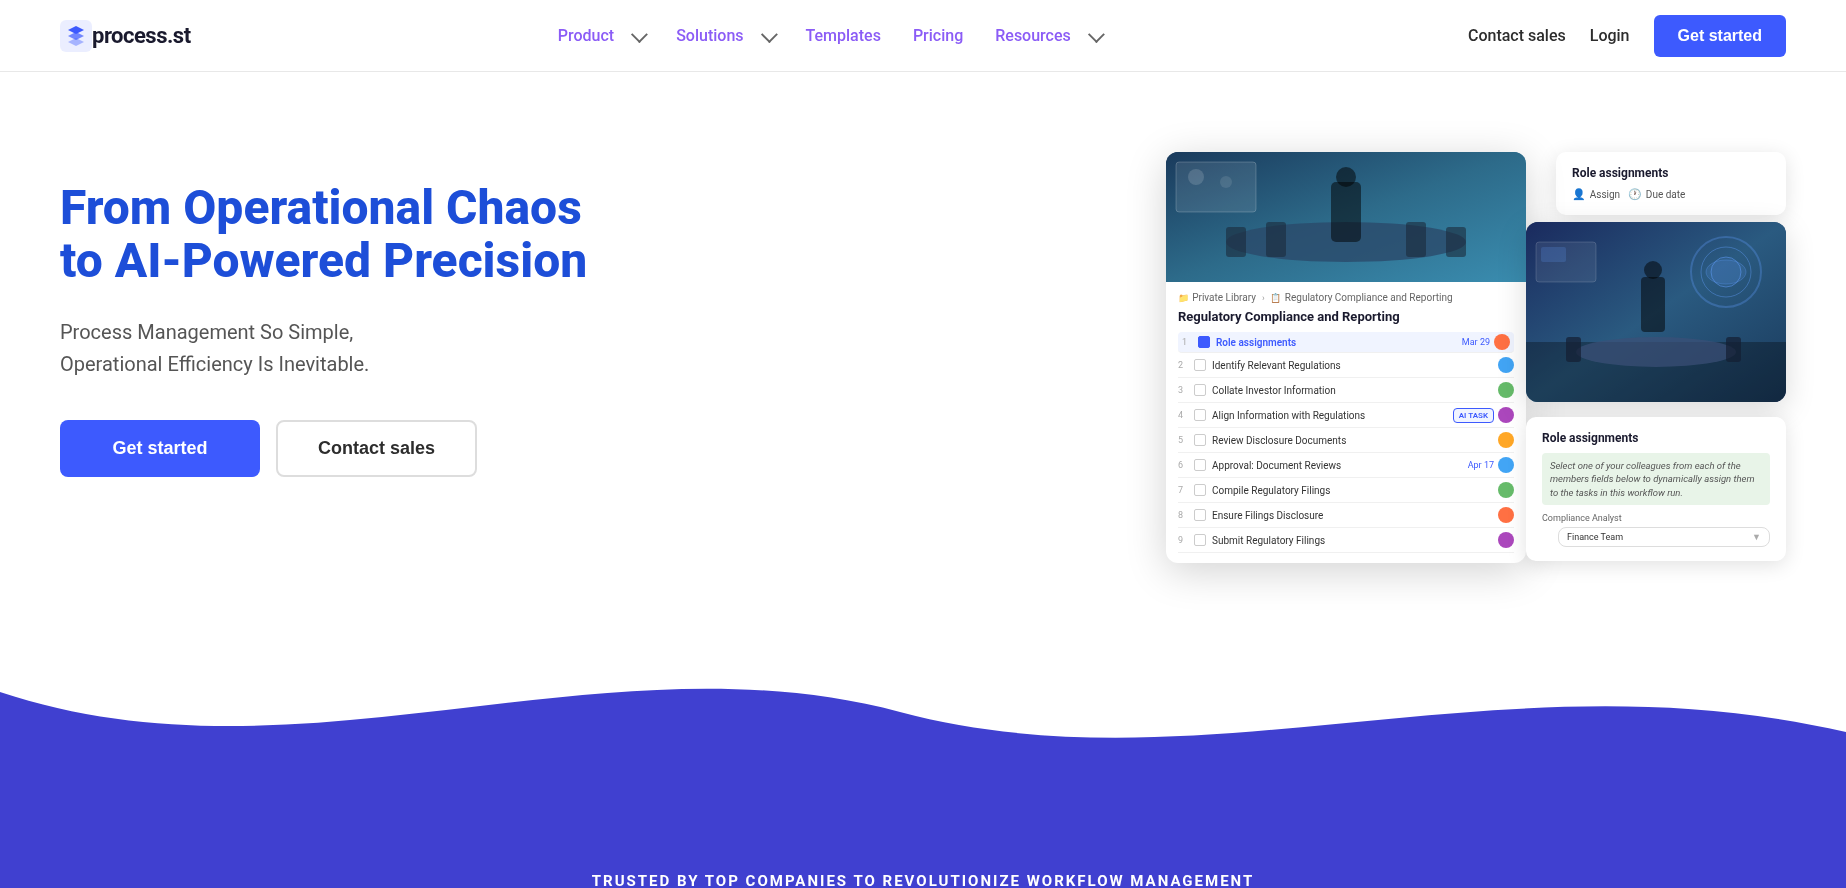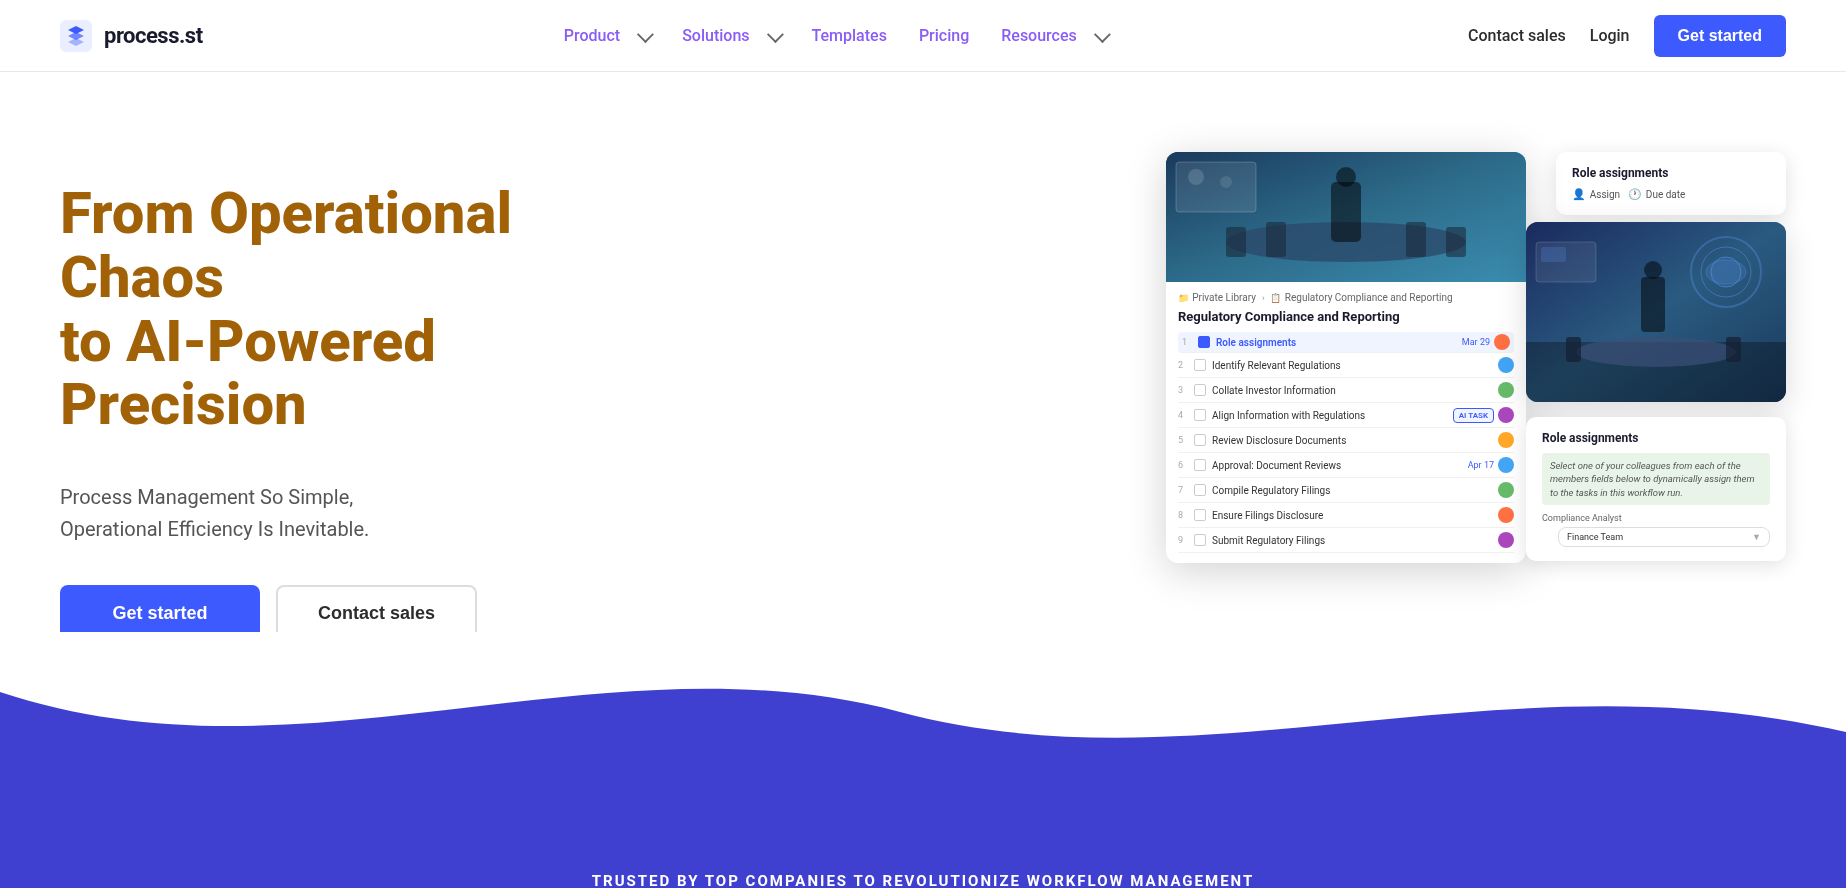--- a/index.html
+++ b/index.html
@@ -4,21 +4,21 @@
   <style>
     * { margin: 0; padding: 0; box-sizing: border-box; }
     body { font-family: -apple-system, BlinkMacSystemFont, 'Segoe UI', Roboto, sans-serif; overflow-x: hidden; background: #fff; }
 
     
     nav {
       display: flex; align-items: center; justify-content: space-between;
       padding: 0 60px; height: 72px; background: #fff;
       border-bottom: 1px solid #e8e8e8; position: relative; z-index: 10;
     }
-    .nav-logo { display: flex; align-items: center; gap: 12px; text-decoration: none; }
+    .nav-logo { display: flex; align-items: center; gap: 0; text-decoration: none; }
     .logo-icon { width: 32px; height: 32px; }
     .logo-text { font-size: 22px; font-weight: 700; color: #1a1a2e; letter-spacing: -0.5px; }
     .nav-links { display: flex; align-items: center; gap: 32px; }
     .nav-link {
       display: flex; align-items: center; gap: 18px;
       font-size: 16px; color: #8b5cf6; text-decoration: none; cursor: pointer;
       font-weight: 500;
     }
     .chevron {
       width: 12px; height: 12px; border-right: 2px solid #666; border-bottom: 2px solid #666;
@@ -32,21 +32,21 @@
       padding: 12px 24px; font-size: 16px; font-weight: 600; cursor: pointer;
     }
 
     
     .hero {
       display: flex; align-items: flex-start; justify-content: space-between;
       padding: 80px 60px 0 60px; min-height: 560px; position: relative; overflow: hidden;
       background: #fff;
     }
     .hero-content { max-width: 560px; padding-top: 30px; }
-    .hero-title { font-size: 58px; font-weight: 800; color: #a16207; line-height: 1.1; margin-bottom: 44px; }
+    .hero-title { font-size: 48px; font-weight: 800; color: #1d4ed8; line-height: 1.1; margin-bottom: 28px; }
     .hero-subtitle { font-size: 20px; color: #555; line-height: 1.6; margin-bottom: 40px; }
     .hero-buttons { display: flex; gap: 16px; }
     .btn-primary {
       background: #3d5afe; color: #fff; border: none; border-radius: 8px;
       padding: 18px 40px; font-size: 18px; font-weight: 600; cursor: pointer; min-width: 200px;
     }
     .btn-secondary {
       background: #fff; color: #2d2d2d; border: 2px solid #ddd; border-radius: 8px;
       padding: 16px 40px; font-size: 18px; font-weight: 600; cursor: pointer; min-width: 200px;
     }

